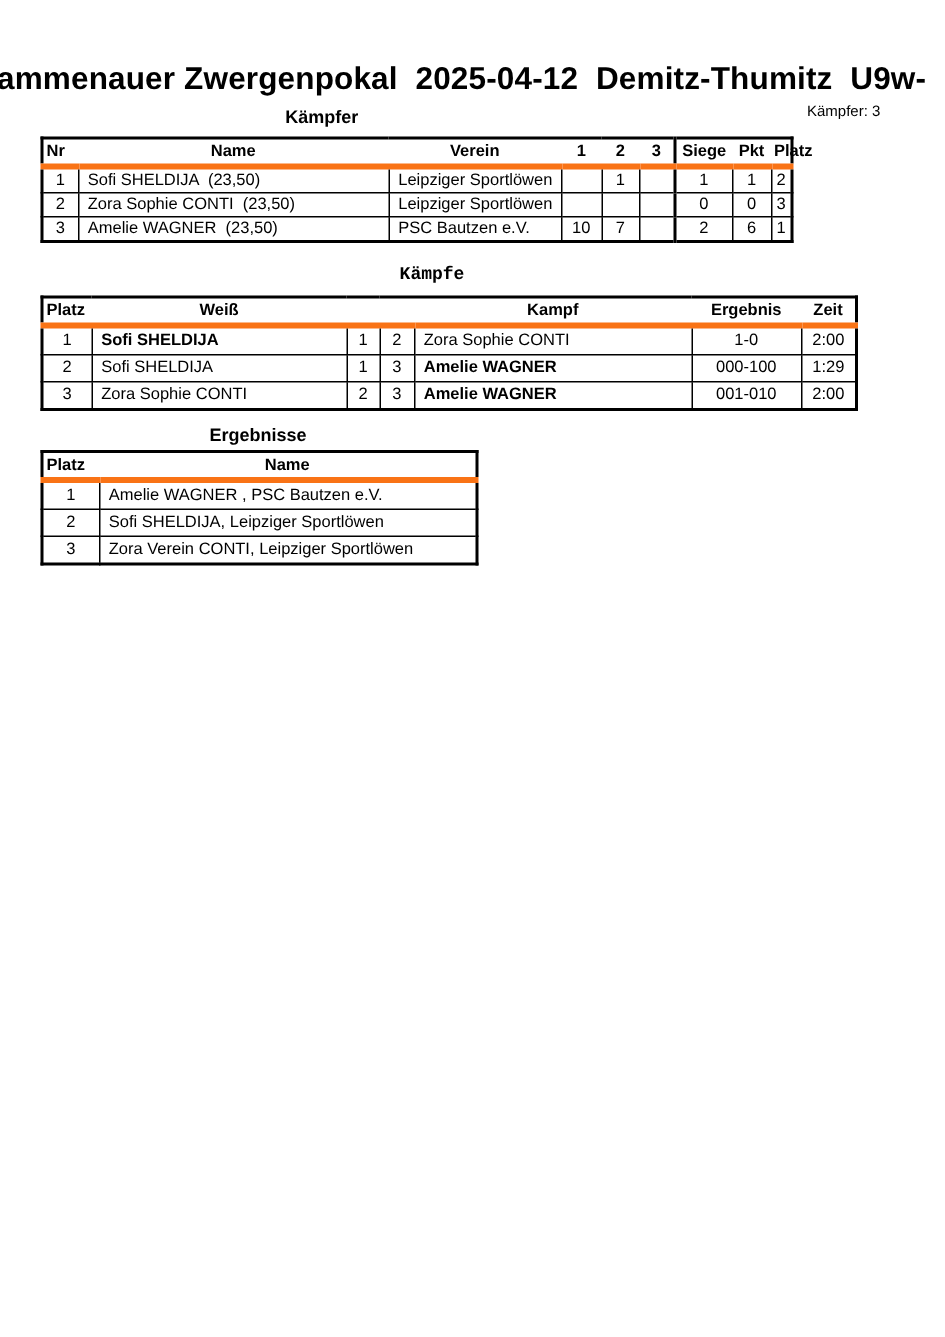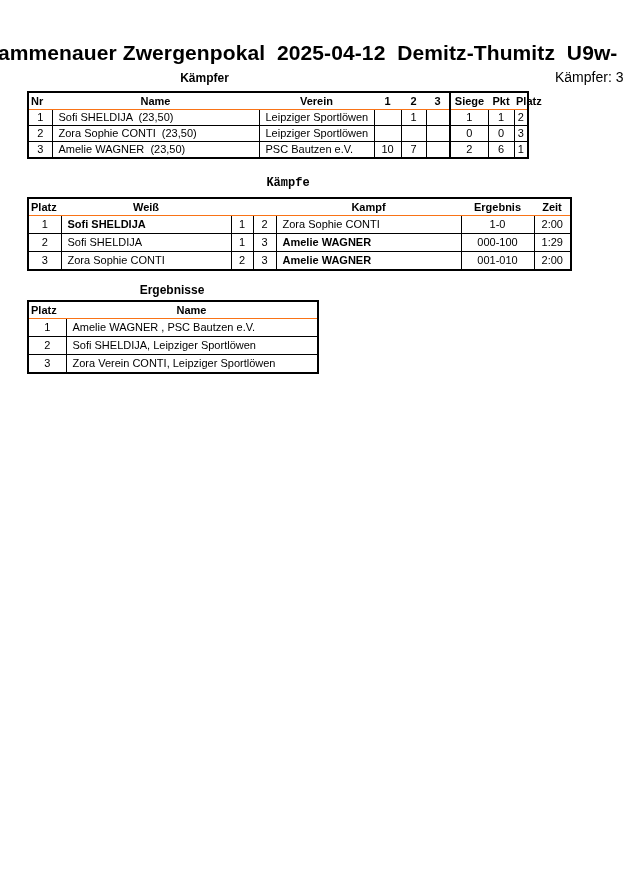--- a/index.html
+++ b/index.html
@@ -10,46 +10,46 @@
     font-family: "Liberation Sans", sans-serif;
     color: #000;
   }
   .main-title {
     position: absolute; top: 41px; left: -2px;
     margin: 0;
     font-size: 21px; font-weight: bold;
     white-space: pre; letter-spacing: 0.1px;
   }
   .fighters-count {
-    position: absolute; top: 69px; left: 555px;
-    font-size: 14px; white-space: nowrap;
+    position: absolute; top: 69px; left: 538px;
+    font-size: 10px; white-space: nowrap;
   }
   .section-heading {
     position: absolute; transform: translateX(-50%);
     font-size: 12px; font-weight: bold; white-space: nowrap;
   }
-  .h-kaempfer   { left: 199px; top: 71px; padding-left: 11px; }
+  .h-kaempfer   { left: 209px; top: 71px; padding-left: 11px; }
   .h-kaempfe    { left: 288px; top: 176px; font-family: Liberation Mono, monospace; }
   .h-ergebnisse { left: 172px; top: 283px; }
 
   table {
     position: absolute;
     border-collapse: collapse;
     table-layout: fixed;
     border: 2px solid #000;
     font-size: 11px;
     line-height: 13px;
   }
   .t-kaempfer   { left: 27px; top: 91px;  width: 500px; }
   .t-kaempfe    { left: 27px; top: 197px; width: 543px; }
   .t-ergebnisse { left: 27px; top: 300px; width: 290px; }
 
   th {
     font-weight: bold; padding: 0 2px;
-    border: none; border-bottom: 1px solid #f97316;
+    border: none; border-bottom: 4px solid #f97316;
     white-space: nowrap; overflow: visible;
     text-align: center; height: 16px;
   }
   td {
     border: 1px solid #000;
     padding: 0 2px; height: 15px;
     white-space: pre; overflow: hidden;
     text-align: center; vertical-align: middle;
   }
   .t-kaempfe td, .t-ergebnisse td { height: 17px; }

